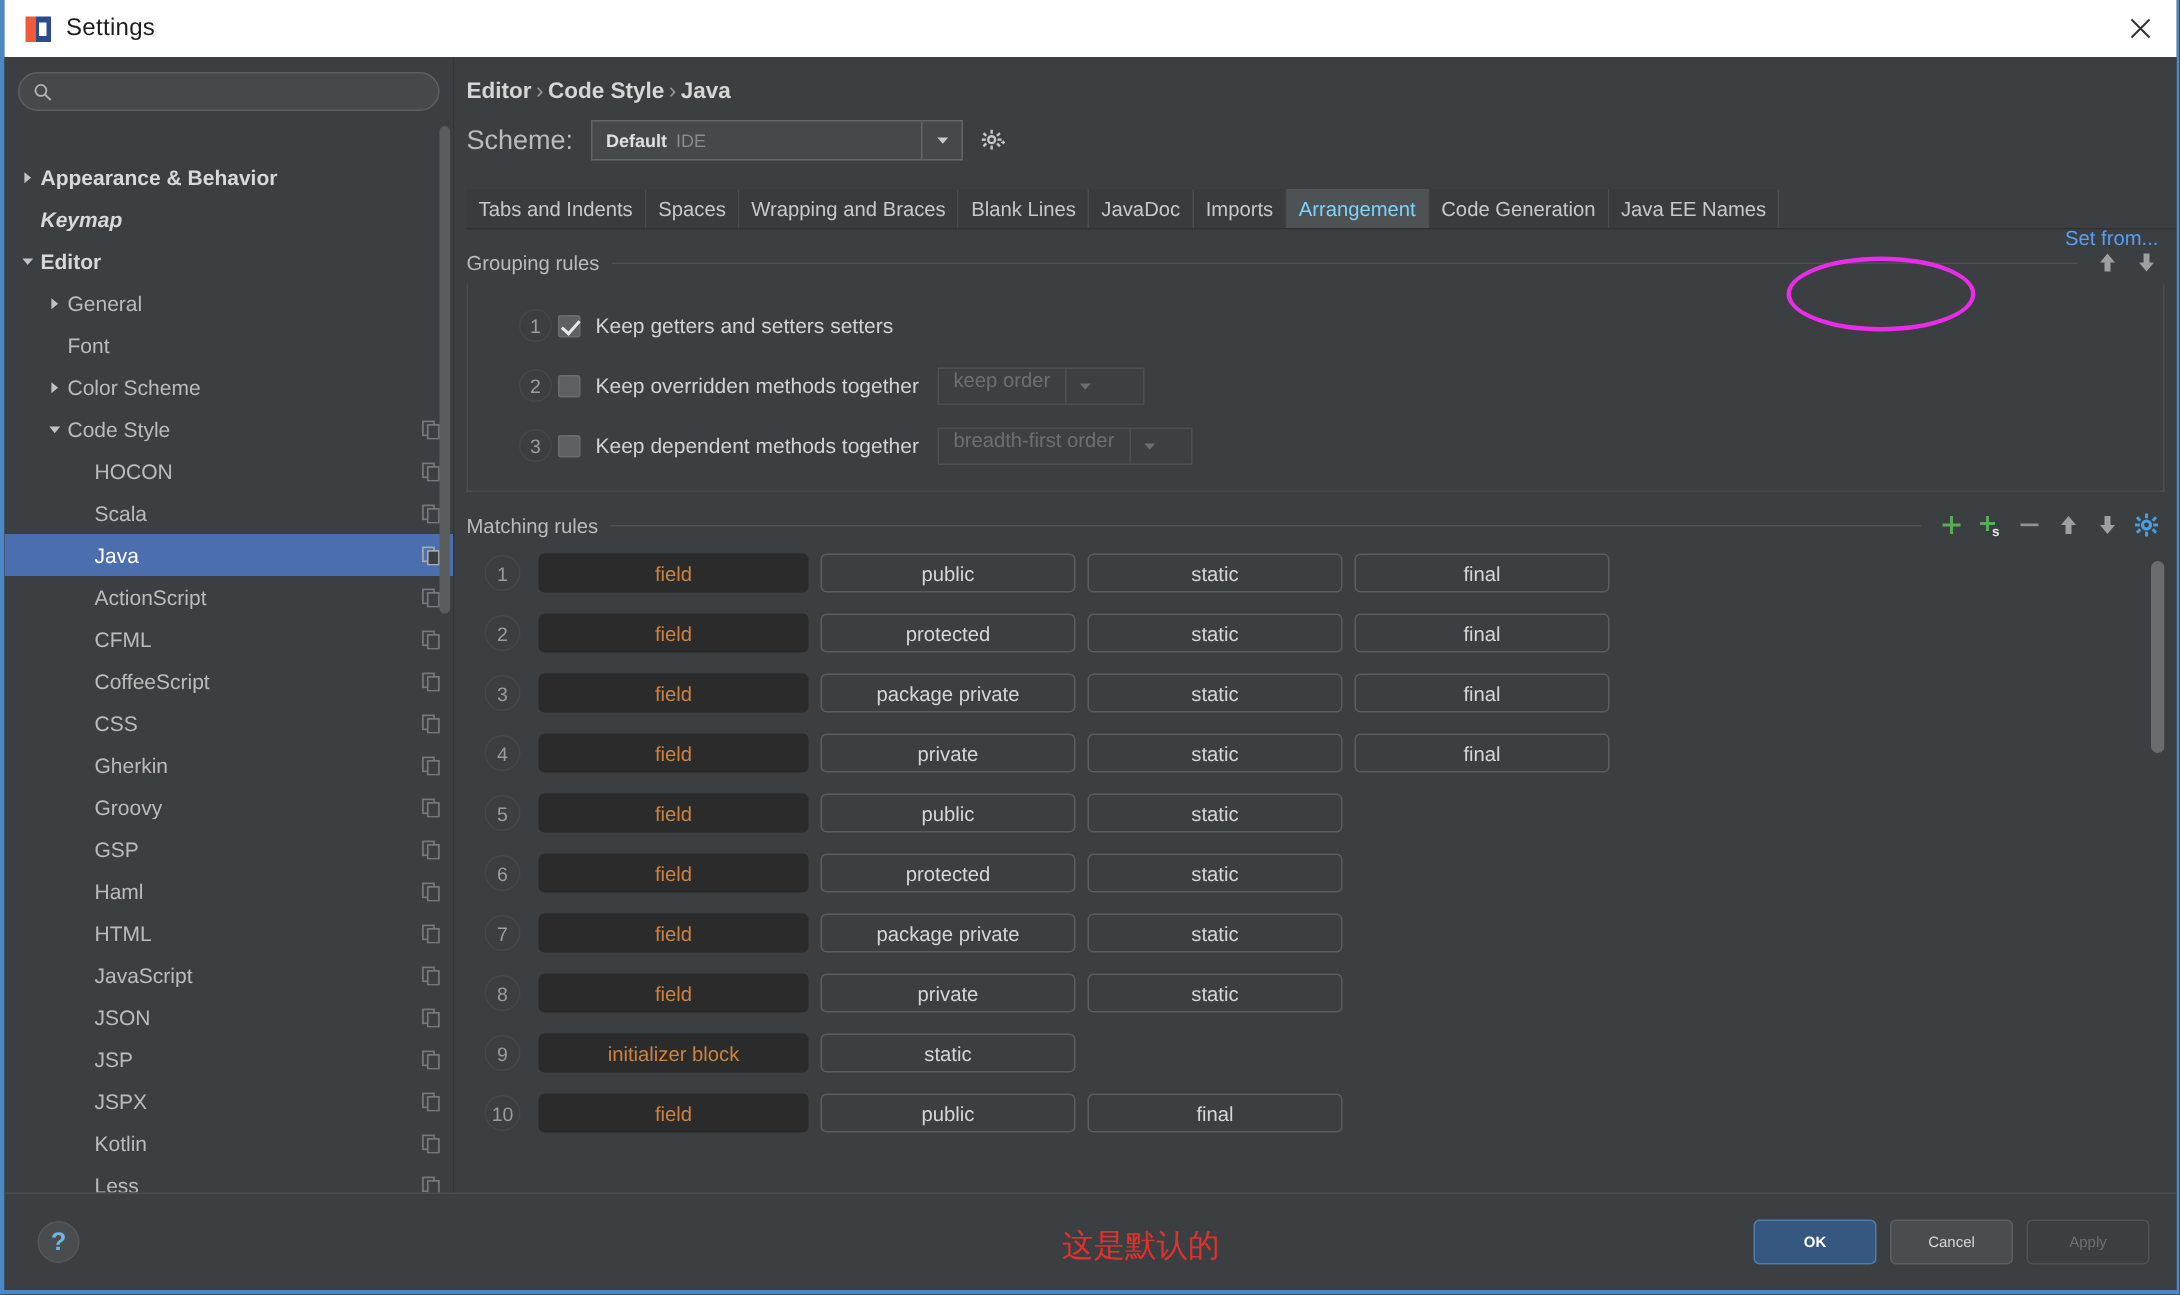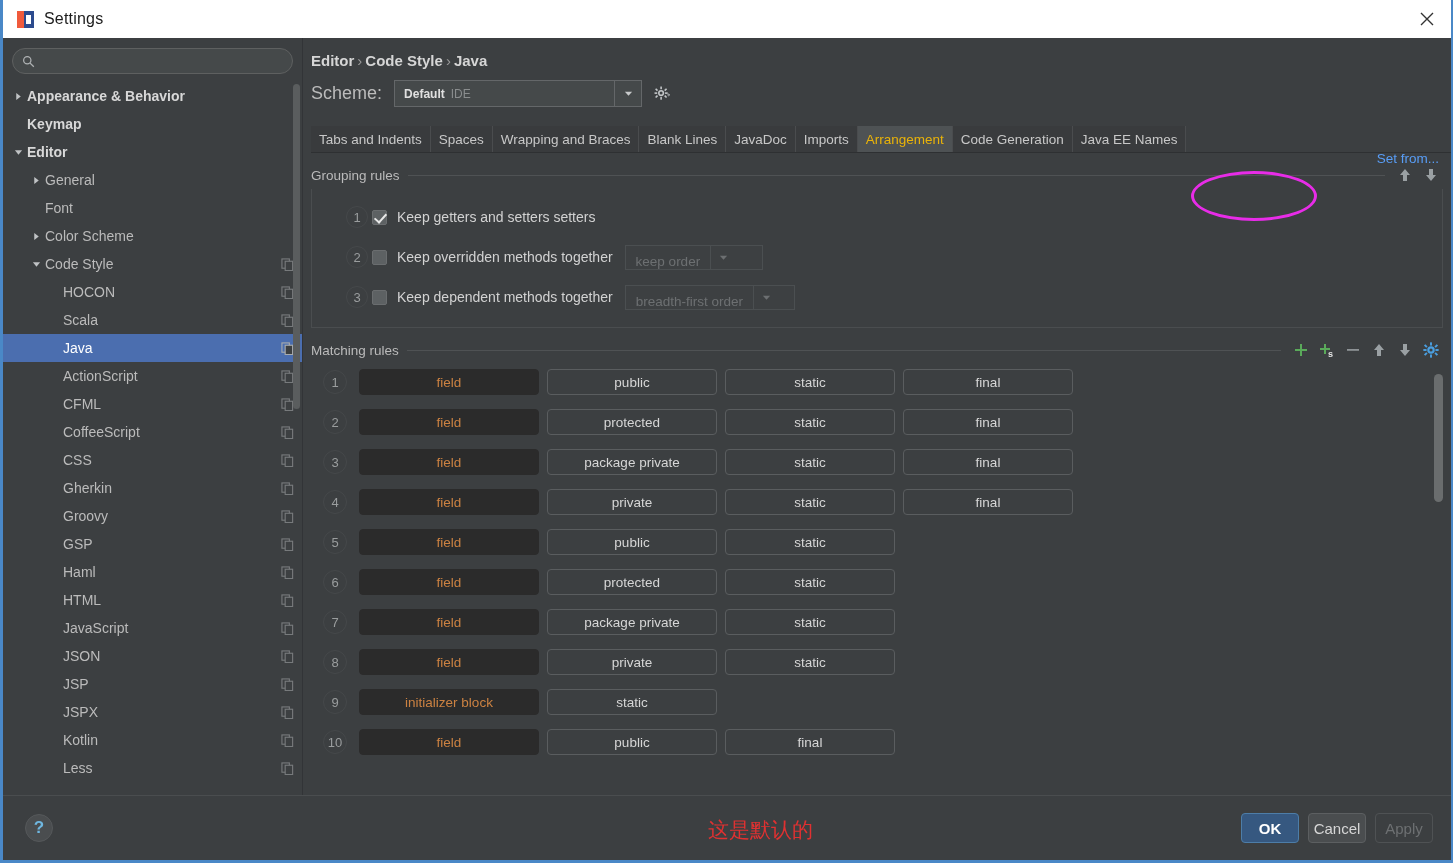--- a/index.html
+++ b/index.html
@@ -31,21 +31,21 @@
   
   .sidebar { width: 300px; background: #3c3f41; position: relative; flex: 0 0 auto;
              border-right: 1px solid #323437; }
   .search-wrap { padding: 10px 9px 8px 9px; }
   .search-box { height: 26px; background: #45494a; border: 1px solid #5e6060;
                 border-radius: 14px; display: flex; align-items: center; padding: 0 9px; }
   .search-box svg { width: 13px; height: 13px; flex: 0 0 auto; }
   .search-box input { background: transparent; border: none; outline: none; color: #bbbbbb;
                       font-size: 13px; margin-left: 7px; width: 100%;
                       font-family: "Liberation Sans", sans-serif; }
-  .tree { height: 700px; overflow: hidden; position: relative; }
+  .tree { height: 700px; overflow: hidden; position: relative; margin-top: 22px; }
   .tnode { height: 28px; display: flex; align-items: center; font-size: 14px;
            color: #bbbbbb; padding-right: 8px; cursor: default; position: relative; }
   .tnode.sel { background: #4b6eaf; color: #ffffff; }
   .tnode.bold { font-weight: bold; color: #d8d8d8; }
   .tw { width: 18px; flex: 0 0 auto; display: flex; align-items: center; justify-content: center; }
   .tw svg { width: 9px; height: 9px; }
   .tlabel { flex: 1 1 auto; white-space: nowrap; overflow: hidden; }
   .copy-ic { width: 13px; height: 13px; flex: 0 0 auto; opacity: .55; }
   .tnode.sel .copy-ic { opacity: 1; }
   .side-scroll { position: absolute; right: 2px; top: 46px; width: 7px; height: 325px;
@@ -68,21 +68,21 @@
   .gear-sm svg { width: 16px; height: 16px; }
   .setfrom { position: absolute; right: 12px; top: 113px; font-size: 13.5px;
              color: #589df6; cursor: pointer; }
 
   
   .tabstrip { margin: 19px 0 0 8px; display: flex; align-items: flex-end;
               border-bottom: 1px solid #2e3032; height: 27px; }
   .tab { height: 26px; padding: 0 8px; display: flex; align-items: center;
          font-size: 13.5px; color: #c8c8c8; background: #393b3d;
          border-right: 1px solid #4a4c4e; cursor: pointer; position: relative; }
-  .tab.active { background: #4e5254; color: #eab308; }
+  .tab.active { background: #4e5254; color: #7dd3fc; }
 
   .ellipse { position: absolute; left: 888px; top: 133px; width: 126px; height: 50px;
              border: 3px solid #e82ce8; border-radius: 50%; pointer-events: none; }
 
   
   .section { display: flex; align-items: center; margin: 14px 0 0 8px; padding-right: 12px; }
   .section-title { font-size: 13.5px; color: #bbbbbb; white-space: nowrap; padding-right: 8px; }
   .section-line { flex: 1 1 auto; height: 1px; background: #4f5254; }
   .section-acts { display: flex; align-items: center; gap: 10px; padding-left: 12px; }
   .section-acts svg { width: 16px; height: 16px; cursor: pointer; }
@@ -95,21 +95,21 @@
           display: flex; align-items: center; justify-content: center; }
   .rnum span { width: 22px; height: 22px; border-radius: 50%; border: 1px solid #45484a;
                display: flex; align-items: center; justify-content: center; }
   .cbx { width: 15px; height: 15px; border: 1px solid #6a6d6f; background: #5d6163;
          flex: 0 0 auto; margin-right: 10px; position: relative; border-radius: 2px; }
   .cbx.on { background: #5d6163; }
   .cbx.on::after { content: ""; position: absolute; left: 4px; top: 0px; width: 5px; height: 10px;
                    border: solid #e8e8e8; border-width: 0 2px 2px 0; transform: rotate(42deg); }
   .glabel { font-size: 14px; color: #d2d2d2; white-space: nowrap; }
   .gcombo { margin-left: 12px; height: 25px; background: #3f4244; border: 1px solid #565a5c;
-            display: flex; align-items: flex-end; opacity: .6; }
+            display: flex; align-items: flex-start; opacity: .6; }
   .gcombo .gv { padding: 0 10px; font-size: 13.5px; color: #8d9092; white-space: nowrap; }
   .gcombo .ga { width: 26px; height: 23px; border-left: 1px solid #565a5c;
                 display: flex; align-items: center; justify-content: center; }
 
   
   .match-area { margin: 4px 8px 0 8px; position: relative; height: 398px; overflow: hidden; }
   .mrow { height: 40px; display: flex; align-items: center; }
   .mnum { width: 48px; flex: 0 0 auto; font-size: 13px; color: #9a9d9e;
           display: flex; align-items: center; justify-content: center; }
   .mnum span { width: 24px; height: 24px; border-radius: 50%; border: 1px solid #45484a;
@@ -123,21 +123,21 @@
 
   
   .footer { height: 65px; background: #3c3f41; display: flex; align-items: center;
             position: relative; border-top: 1px solid #4a4d4f; }
   .help-btn { margin-left: 22px; width: 28px; height: 28px; border-radius: 50%;
               background: #4a4d4f; border: 1px solid #55585a; color: #6fb7e0;
               font-size: 17px; font-weight: bold; display: flex; align-items: center;
               justify-content: center; cursor: pointer; }
   .annot { position: absolute; left: 705px; top: 20px; font-size: 21px; color: #e03131; }
   .btns { position: absolute; right: 18px; display: flex; gap: 9px; }
-  .btn { width: 58px; height: 30px; border-radius: 4px; font-size: 15px;
+  .btn { width: 82px; height: 30px; border-radius: 4px; font-size: 10px;
          display: flex; align-items: center; justify-content: center; cursor: pointer; }
   .btn.primary { background: #365880; border: 1px solid #4d7da8; color: #ffffff; font-weight: bold; }
   .btn.normal { background: #4a4d4f; border: 1px solid #5c5f61; color: #d6d6d6; }
   .btn.disabled { background: #42454700; border: 1px solid #4f5254; color: #6d7072; }
 </style>
 </head>
 <body>
 
 <div class="window">
 
@@ -169,21 +169,21 @@
       </div>
       <div class="tree" id="tree">
           <div class="tnode bold" style="padding-left: 6px;">
             <div class="tw">
               <svg viewBox="0 0 10 10">
                 <path d="M2.5 1 L7.5 5 L2.5 9 Z" fill="#c0c3c5"></path>
               </svg>
             </div>
             <div class="tlabel">Appearance &amp; Behavior</div>
           </div>
-          <div class="tnode bold" style="padding-left: 6px;">
+          <div class="tnode bold" style="padding-left: 6px; font-style: italic;">
             <div class="tw"></div>
             <div class="tlabel">Keymap</div>
           </div>
           <div class="tnode bold" style="padding-left: 6px;">
             <div class="tw">
               <svg viewBox="0 0 10 10">
                 <path d="M1 2.5 L9 2.5 L5 7.5 Z" fill="#c0c3c5"></path>
               </svg>
             </div>
             <div class="tlabel">Editor</div>

